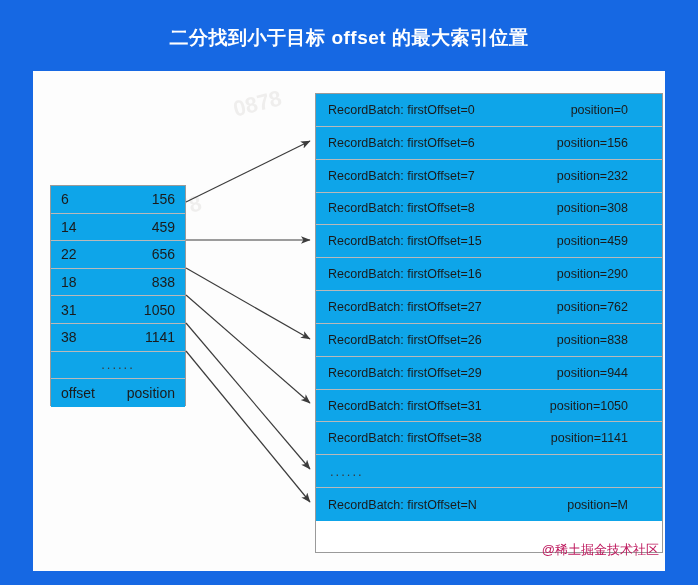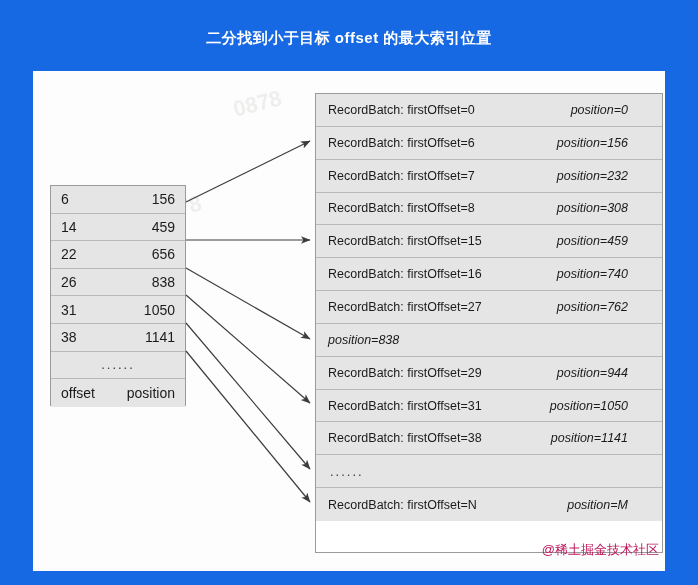--- a/index.html
+++ b/index.html
@@ -19,21 +19,21 @@
   #slide-title {
     position: absolute;
     left: 0;
     top: 0;
     width: 698px;
     height: 76px;
     display: flex;
     align-items: center;
     justify-content: center;
     color: #ffffff;
-    font-size: 15px;
+    font-size: 19px;
     font-weight: bold;
     letter-spacing: 0.5px;
     white-space: nowrap;
   }
 
   
   #canvas-panel {
     position: absolute;
     left: 33px;
     top: 71px;
@@ -49,21 +49,21 @@
     border: 1px solid #9a9a9a;
     background: #ffffff;
     box-sizing: border-box;
   }
   .drow {
     box-sizing: border-box;
     border-bottom: 1px solid #b9b9b9;
     display: flex;
     align-items: center;
     color: #1b1b1b;
-    background: #e5e5e5;
+    background: #0ea5e9;
     position: relative;
   }
   .drow:last-child {
     border-bottom: none;
   }
 
   
   #index-table {
     left: 17px;      
     top: 114px;      
@@ -106,21 +106,20 @@
     justify-content: space-between;
   }
   #segment-table .cell-batch {
     text-align: left;
     white-space: nowrap;
   }
   #segment-table .cell-position {
     text-align: center;
     white-space: nowrap;
     padding-right: 22px;
-    font-style: italic;
   }
   #segment-table .drow.ellipsis-row {
     justify-content: flex-start;
     letter-spacing: 2px;
     color: #3a3a3a;
     font-size: 13px;
     padding-left: 14px;
   }
 
   
@@ -178,21 +177,21 @@
     </div>
     <div class="drow">
       <span class="cell-offset">14</span>
       <span class="cell-position">459</span>
     </div>
     <div class="drow">
       <span class="cell-offset">22</span>
       <span class="cell-position">656</span>
     </div>
     <div class="drow">
-      <span class="cell-offset">26</span>
+      <span class="cell-offset">18</span>
       <span class="cell-position">838</span>
     </div>
     <div class="drow">
       <span class="cell-offset">31</span>
       <span class="cell-position">1050</span>
     </div>
     <div class="drow">
       <span class="cell-offset">38</span>
       <span class="cell-position">1141</span>
     </div>
@@ -221,27 +220,28 @@
     <div class="drow">
       <span class="cell-batch">RecordBatch: firstOffset=8</span>
       <span class="cell-position">position=308</span>
     </div>
     <div class="drow">
       <span class="cell-batch">RecordBatch: firstOffset=15</span>
       <span class="cell-position">position=459</span>
     </div>
     <div class="drow">
       <span class="cell-batch">RecordBatch: firstOffset=16</span>
-      <span class="cell-position">position=740</span>
+      <span class="cell-position">position=290</span>
     </div>
     <div class="drow">
       <span class="cell-batch">RecordBatch: firstOffset=27</span>
       <span class="cell-position">position=762</span>
     </div>
     <div class="drow">
+      <span class="cell-batch">RecordBatch: firstOffset=26</span>
       <span class="cell-position">position=838</span>
     </div>
     <div class="drow">
       <span class="cell-batch">RecordBatch: firstOffset=29</span>
       <span class="cell-position">position=944</span>
     </div>
     <div class="drow">
       <span class="cell-batch">RecordBatch: firstOffset=31</span>
       <span class="cell-position">position=1050</span>
     </div>

